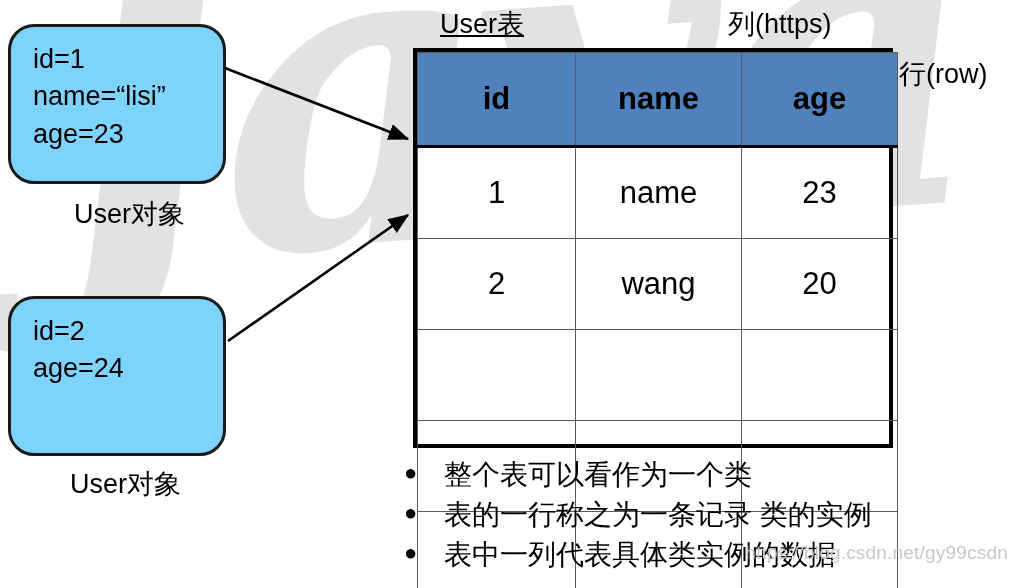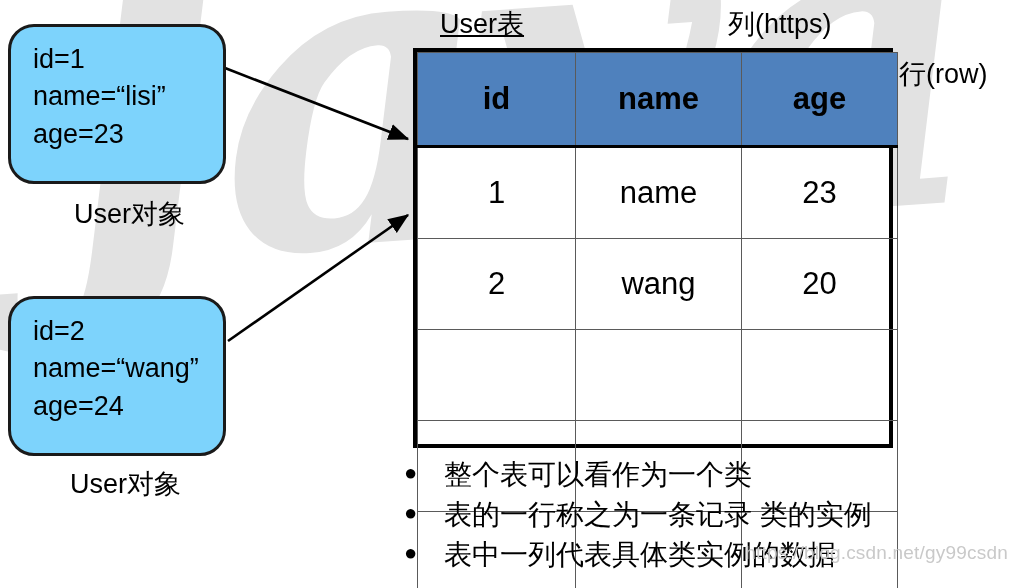--- a/index.html
+++ b/index.html
@@ -180,21 +180,20 @@
 
   <div class="obj-box" id="obj-box-1">
     <span class="obj-line">id=1</span>
     <span class="obj-line">name=“lisi”</span>
     <span class="obj-line">age=23</span>
   </div>
   <div class="obj-caption" id="obj-caption-1">User对象</div>
 
   <div class="obj-box" id="obj-box-2">
     <span class="obj-line">id=2</span>
-    <span class="obj-line overflow">name=“wang”</span>
     <span class="obj-line">age=24</span>
   </div>
   <div class="obj-caption" id="obj-caption-2">User对象</div>
 
   <div class="edge-label" id="label-table-title">User表</div>
   <div class="edge-label" id="label-column">列(https)</div>
   <div class="edge-label" id="label-row">行(row)</div>
 
   <div id="user-table">
     <table>

